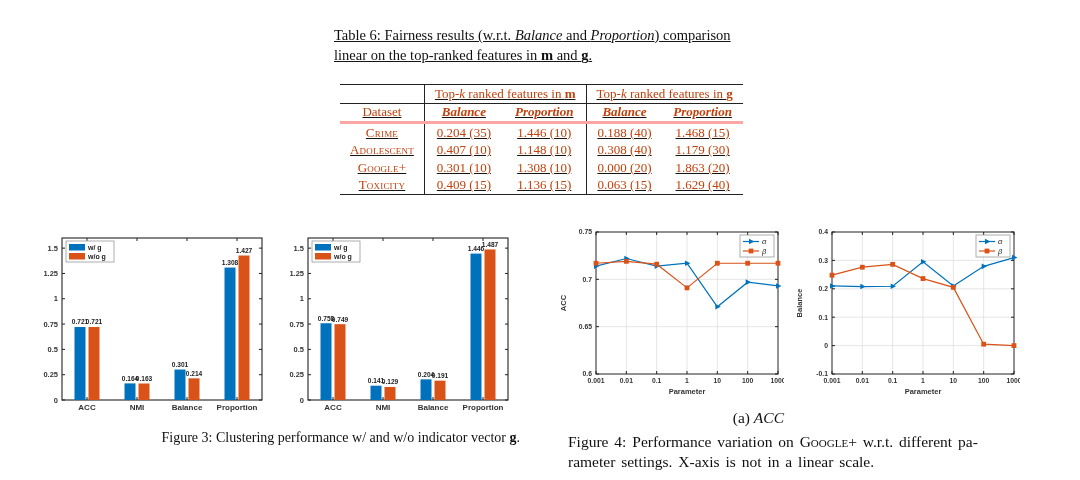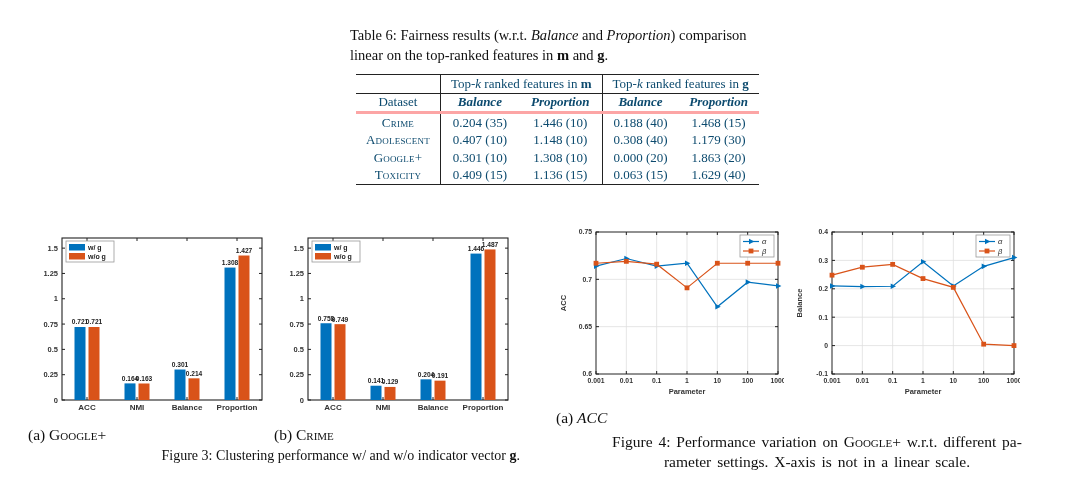--- a/index.html
+++ b/index.html
@@ -1,40 +1,40 @@
 <!DOCTYPE html>
 <html><head>
 <meta charset="utf-8">
 <style>
   html,body{margin:0;padding:0;background:#fff;}
   .page{position:relative;width:1080px;height:480px;background:#ffffff;overflow:hidden;
         font-family:"Liberation Serif",serif;color:#151515;}
 
   
-  .table-block{position:absolute;left:350px;top:26px;width:470px;}
+  .table-block{position:absolute;left:334px;top:26px;width:470px;text-decoration:underline;}
   .table-caption{font-size:14.5px;line-height:1.35;color:#101010;}
-  table.t6{border-collapse:collapse;margin-top:9px;margin-left:6px;font-size:13px;color:#0c4a6e;}
+  table.t6{border-collapse:collapse;margin-top:19px;margin-left:6px;font-size:13px;color:#c2410c;}
   .t6 td{padding:0 10px;height:17.5px;text-align:center;white-space:nowrap;font-weight:normal;}
   .t6 tr.ghead td{border-top:1.5px solid #222;border-bottom:1px solid #222;}
   .t6 tr.shead td{border-bottom:3px solid #fca5a5;}
   .t6 tr.last td{border-bottom:1.5px solid #222;}
   .t6 td.vl{border-left:1px solid #222;}
   .t6 .ital{font-style:italic;font-weight:bold;}
   .t6 td.ds{font-variant:small-caps;letter-spacing:.2px;}
 
   
   .fig3-block{position:absolute;left:28px;top:226px;width:492px;}
   .fig4-block{position:absolute;left:556px;top:220px;width:520px;}
   .charts-row{display:flex;}
   .chart-wrap{text-align:center;}
   .subcaps{display:flex;}
-  .subcap{font-size:15.5px;text-align:left;color:#101010;}
+  .subcap{font-size:15.5px;text-align:right;color:#101010;}
   .figcap{font-size:14px;margin-top:4px;text-align:right;color:#101010;}
   .fig4cap{font-size:15.5px;line-height:1.28;margin-top:5px;margin-left:12px;width:498px;
-           text-align:center;word-spacing:2px;color:#101010;}
+           text-align:left;word-spacing:2px;color:#101010;}
 
   .rt-i{font-style:italic;}
   .rt-b{font-weight:bold;}
   .rt-sc{font-variant:small-caps;}
 
   svg text{font-family:"Liberation Sans",sans-serif;}
 </style>
 </head>
 <body>
 
@@ -204,24 +204,20 @@
             <text x="202" y="25.0925" text-anchor="middle" font-size="6.6" font-weight="bold" fill="#222">1.446</text>
             <rect x="210.5" y="23.441249999999997" width="11" height="150.55875" fill="#D95319"></rect>
             <text x="216" y="20.941249999999997" text-anchor="middle" font-size="6.6" font-weight="bold" fill="#222">1.487</text>
             <rect x="38" y="15" width="48" height="21" fill="#fff" stroke="#999" stroke-width="0.8"></rect>
             <rect x="41" y="18" width="16" height="6.5" fill="#0072BD"></rect>
             <text x="60" y="24" font-size="7" font-weight="bold" fill="#222">w/ g</text>
             <rect x="41" y="27" width="16" height="6.5" fill="#D95319"></rect>
             <text x="60" y="33" font-size="7" font-weight="bold" fill="#222">w/o g</text>
           </svg>
       </div>
-    </div>
-    <div class="subcaps">
-      <div class="subcap" style="width:240px;"><span>(a) </span><span class="rt-sc">Google+</span></div>
-      <div class="subcap" style="width:240px;margin-left:6px;"><span>(b) </span><span class="rt-sc">Crime</span></div>
     </div>
     <div class="figcap"><span>Figure 3: Clustering performance w/ and w/o indicator vector </span><span class="rt-b">g</span><span>.</span></div>
   </div>
 
   <div class="fig4-block">
     <div class="charts-row">
       <div class="chart-wrap">
         <svg width="228" height="185">
             <line x1="70.33333333333333" y1="12" x2="70.33333333333333" y2="154" stroke="#dedede" stroke-width="0.8"></line>
             <line x1="100.66666666666666" y1="12" x2="100.66666666666666" y2="154" stroke="#dedede" stroke-width="0.8"></line>

